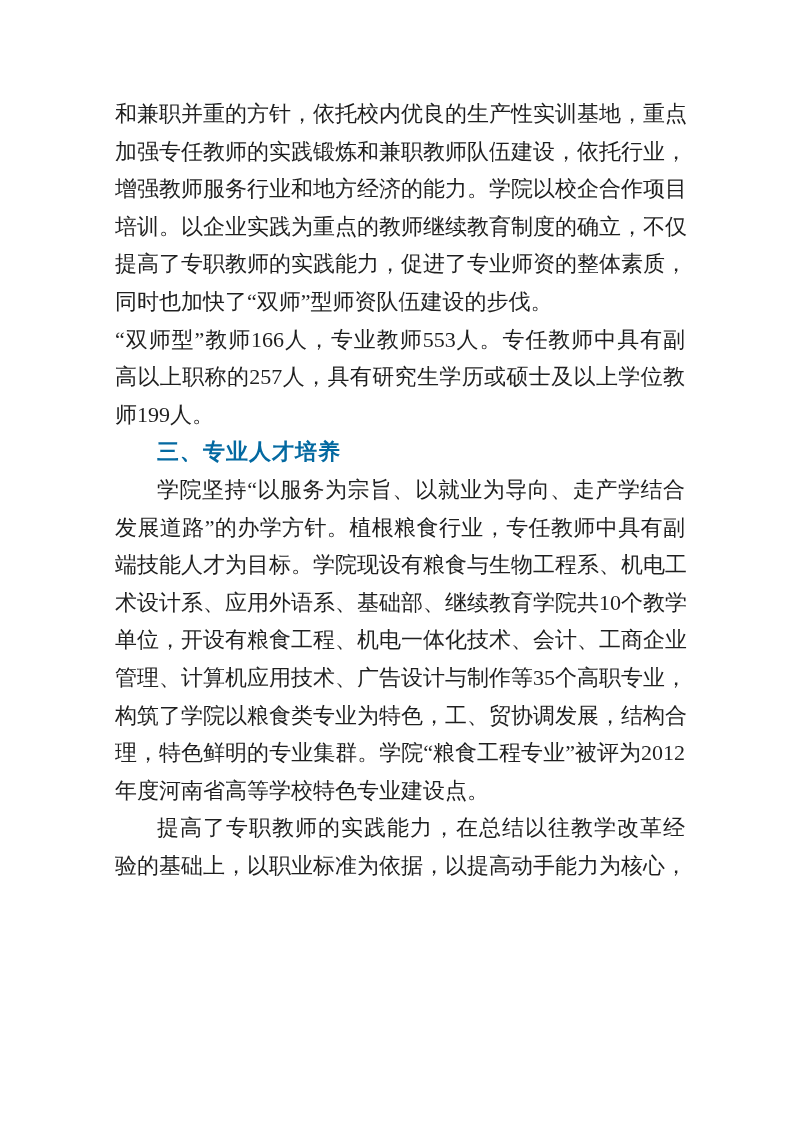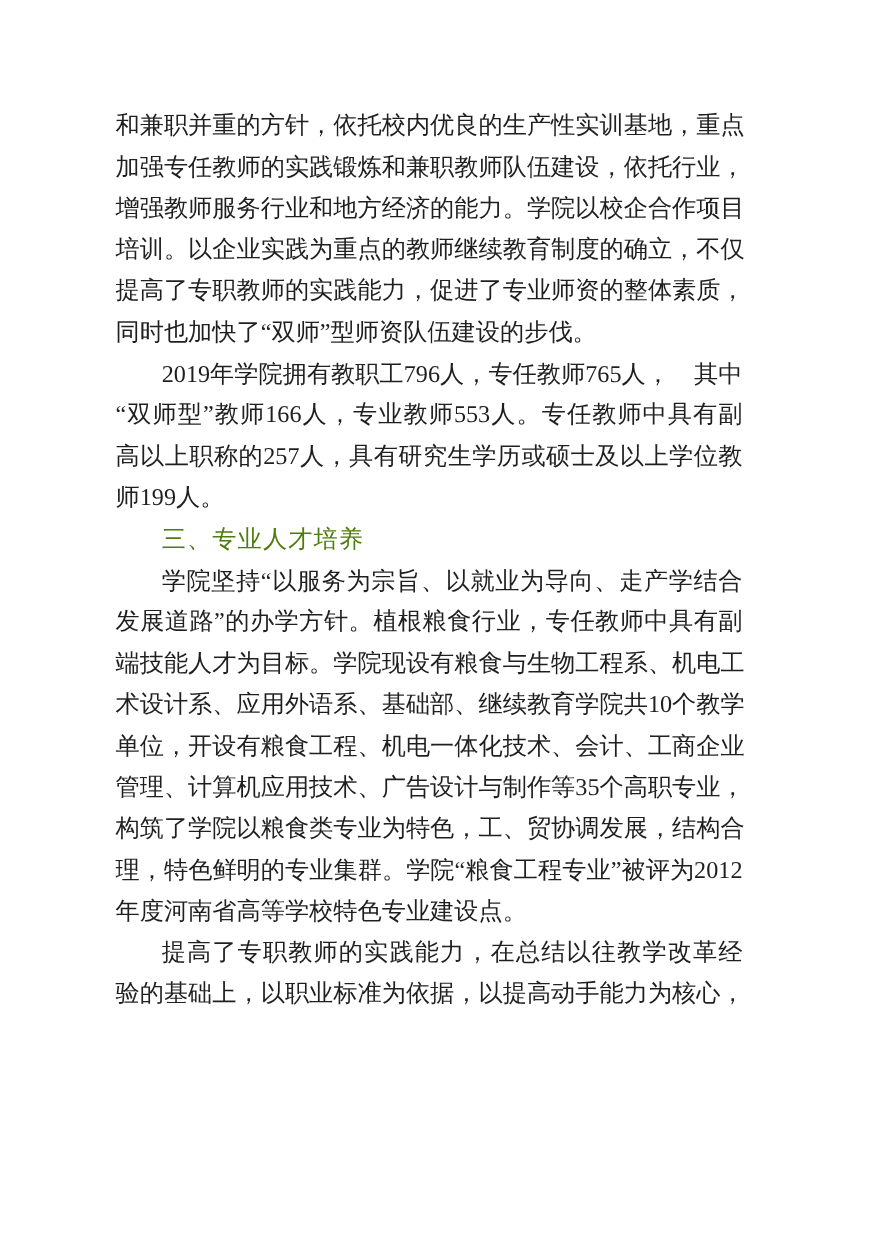--- a/index.html
+++ b/index.html
@@ -10,21 +10,21 @@
   .page {
     position: relative;
     width: 793px;
     height: 1122px;
     background: #ffffff;
     overflow: hidden;
     font-family: "Liberation Serif", "DejaVu Serif", serif;
   }
   .text-block {
     position: absolute;
-    left: 105px;
+    left: 115px;
     top: 95px;
     width: 570px;
     color: #1f1f1f;
     font-size: 22px;
   }
   .ln {
     height: 37.6px;
     line-height: 37.6px;
     text-align: justify;
     text-align-last: justify;
@@ -34,41 +34,40 @@
   }
   .ln.end {
     text-align: center;
     text-align-last: left;
   }
   .ln.ind {
     text-indent: 42px;
   }
   .ln.heading {
     font-family: "Liberation Sans", "DejaVu Sans", sans-serif;
-    font-weight: 400;
+    font-weight: 700;
     text-align: left;
     text-align-last: left;
     letter-spacing: 1px;
-    color: #4d7c0f;
+    color: #0369a1;
   }
 </style>
 </head>
 <body>
 
 <div class="page">
   <div class="text-block">
 
     <div class="ln">和兼职并重的方针，依托校内优良的生产性实训基地，重点</div>
     <div class="ln">加强专任教师的实践锻炼和兼职教师队伍建设，依托行业，</div>
     <div class="ln">增强教师服务行业和地方经济的能力。学院以校企合作项目</div>
     <div class="ln">培训。以企业实践为重点的教师继续教育制度的确立，不仅</div>
     <div class="ln">提高了专职教师的实践能力，促进了专业师资的整体素质，</div>
     <div class="ln end">同时也加快了“双师”型师资队伍建设的步伐。</div>
 
-    <div class="ln ind">2019年学院拥有教职工796人，专任教师765人，　其中</div>
     <div class="ln">“双师型”教师166人，专业教师553人。专任教师中具有副</div>
     <div class="ln">高以上职称的257人，具有研究生学历或硕士及以上学位教</div>
     <div class="ln end">师199人。</div>
 
     <div class="ln heading ind">三、专业人才培养</div>
 
     <div class="ln ind">学院坚持“以服务为宗旨、以就业为导向、走产学结合</div>
     <div class="ln">发展道路”的办学方针。植根粮食行业，专任教师中具有副</div>
     <div class="ln">端技能人才为目标。学院现设有粮食与生物工程系、机电工</div>
     <div class="ln">术设计系、应用外语系、基础部、继续教育学院共10个教学</div>

